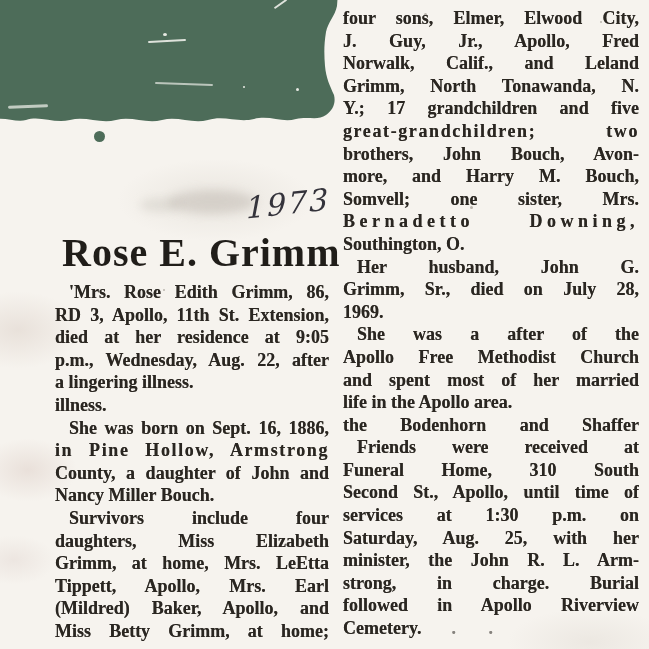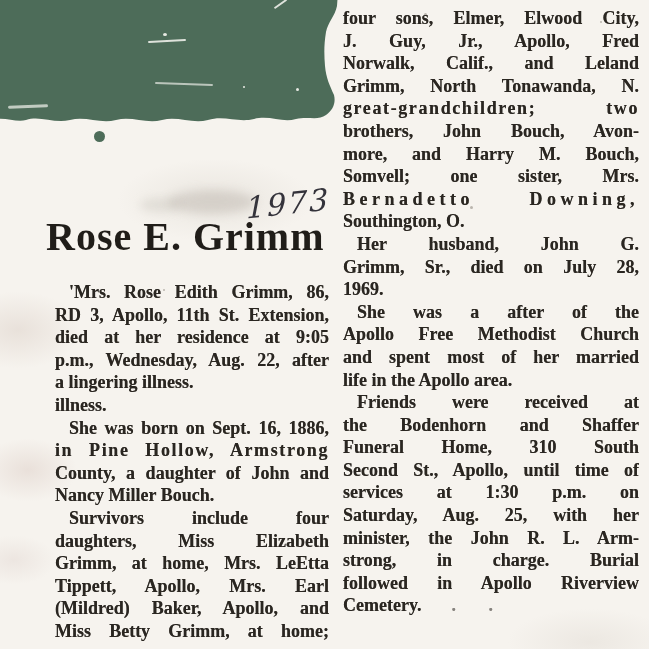--- a/index.html
+++ b/index.html
@@ -33,21 +33,21 @@
     background:rgba(178,172,162,.38);border-radius:50%;filter:blur(5px);}
   .smudge2{position:absolute;left:140px;top:198px;width:40px;height:14px;
     background:rgba(190,184,174,.3);border-radius:50%;filter:blur(4px);}
   .year{
     position:absolute;left:246px;top:186px;
     font-family:"DejaVu Serif", serif;font-style:italic;font-weight:500;
     font-size:30px;letter-spacing:2px;color:#34333b;
     transform:rotate(-6deg) skewX(-6deg);
   }
   .headline{
-    position:absolute;left:46px;top:217px;margin:0;
+    position:absolute;left:46px;top:217px;margin:16px;
     font-family:"Liberation Serif", serif;font-weight:700;
     font-size:40px;letter-spacing:1px;color:#201d19;line-height:1;
   }
   .col{position:absolute;font-size:18px;font-weight:700;line-height:22.6px;
     color:#2a2621;text-shadow:0 0 .5px rgba(42,38,33,.65);}
   .col-left{left:55px;top:281px;width:274px;}
   .col-right{left:343px;top:7px;width:296px;}
   .line{text-align:justify;text-align-last:justify;height:22.6px;overflow:hidden;white-space:nowrap;}
   .line.j{white-space:normal;}
   .line.short{text-align-last:left;text-align:right;}
@@ -113,41 +113,42 @@
       <div class="line j">Miss Betty Grimm, at home;</div>
     </div>
   </div>
 
   <div class="col col-right">
     <div class="para">
       <div class="line j">four sons, Elmer, Elwood City,</div>
       <div class="line j">J. Guy, Jr., Apollo, Fred</div>
       <div class="line j">Norwalk, Calif., and Leland</div>
       <div class="line j">Grimm, North Tonawanda, N.</div>
+      <div class="line j">Y.; 17 grandchildren and five</div>
       <div class="line j tracked">great-grandchildren; two</div>
       <div class="line j">brothers, John Bouch, Avon-</div>
       <div class="line j">more, and Harry M. Bouch,</div>
       <div class="line j">Somvell; one sister, Mrs.</div>
       <div class="line j tracked-wide">Bernadetto Downing,</div>
       <div class="line short">Southington, O.</div>
     </div>
     <div class="para">
       <div class="line j indent">Her husband, John G.</div>
       <div class="line j">Grimm, Sr., died on July 28,</div>
       <div class="line short">1969.</div>
     </div>
     <div class="para">
       <div class="line j indent">She was a after of the</div>
       <div class="line j">Apollo Free Methodist Church</div>
       <div class="line j">and spent most of her married</div>
       <div class="line short">life in the Apollo area.</div>
     </div>
     <div class="para">
+      <div class="line j">the Bodenhorn and Shaffer</div>
       <div class="line j indent">Friends were received at</div>
-      <div class="line j">the Bodenhorn and Shaffer</div>
       <div class="line j">Funeral Home, 310 South</div>
       <div class="line j">Second St., Apollo, until time of</div>
       <div class="line j">services at 1:30 p.m. on</div>
       <div class="line j">Saturday, Aug. 25, with her</div>
       <div class="line j">minister, the John R. L. Arm-</div>
       <div class="line j">strong, in charge. Burial</div>
       <div class="line j">followed in Apollo Riverview</div>
       <div class="line short">
         <span>Cemetery.</span><span class="dots">. .</span>
       </div>

